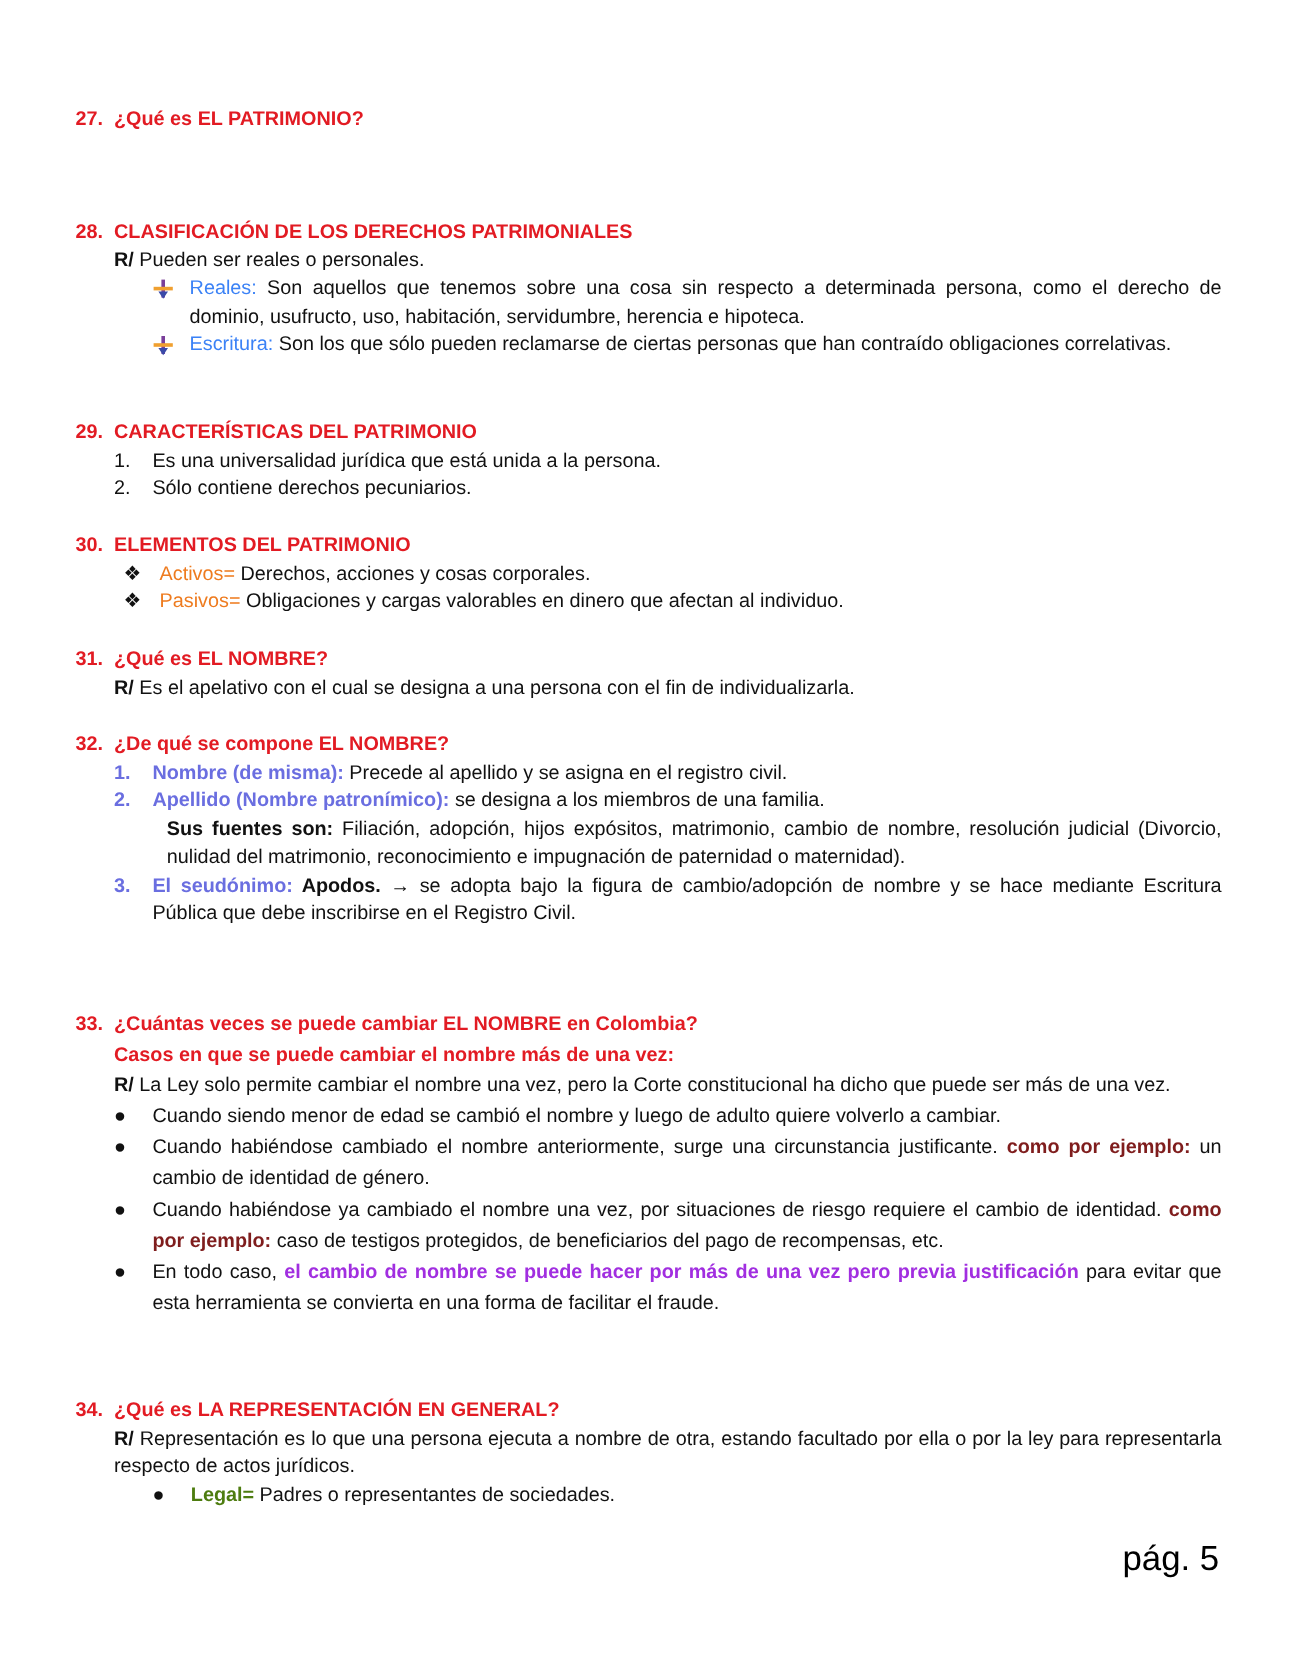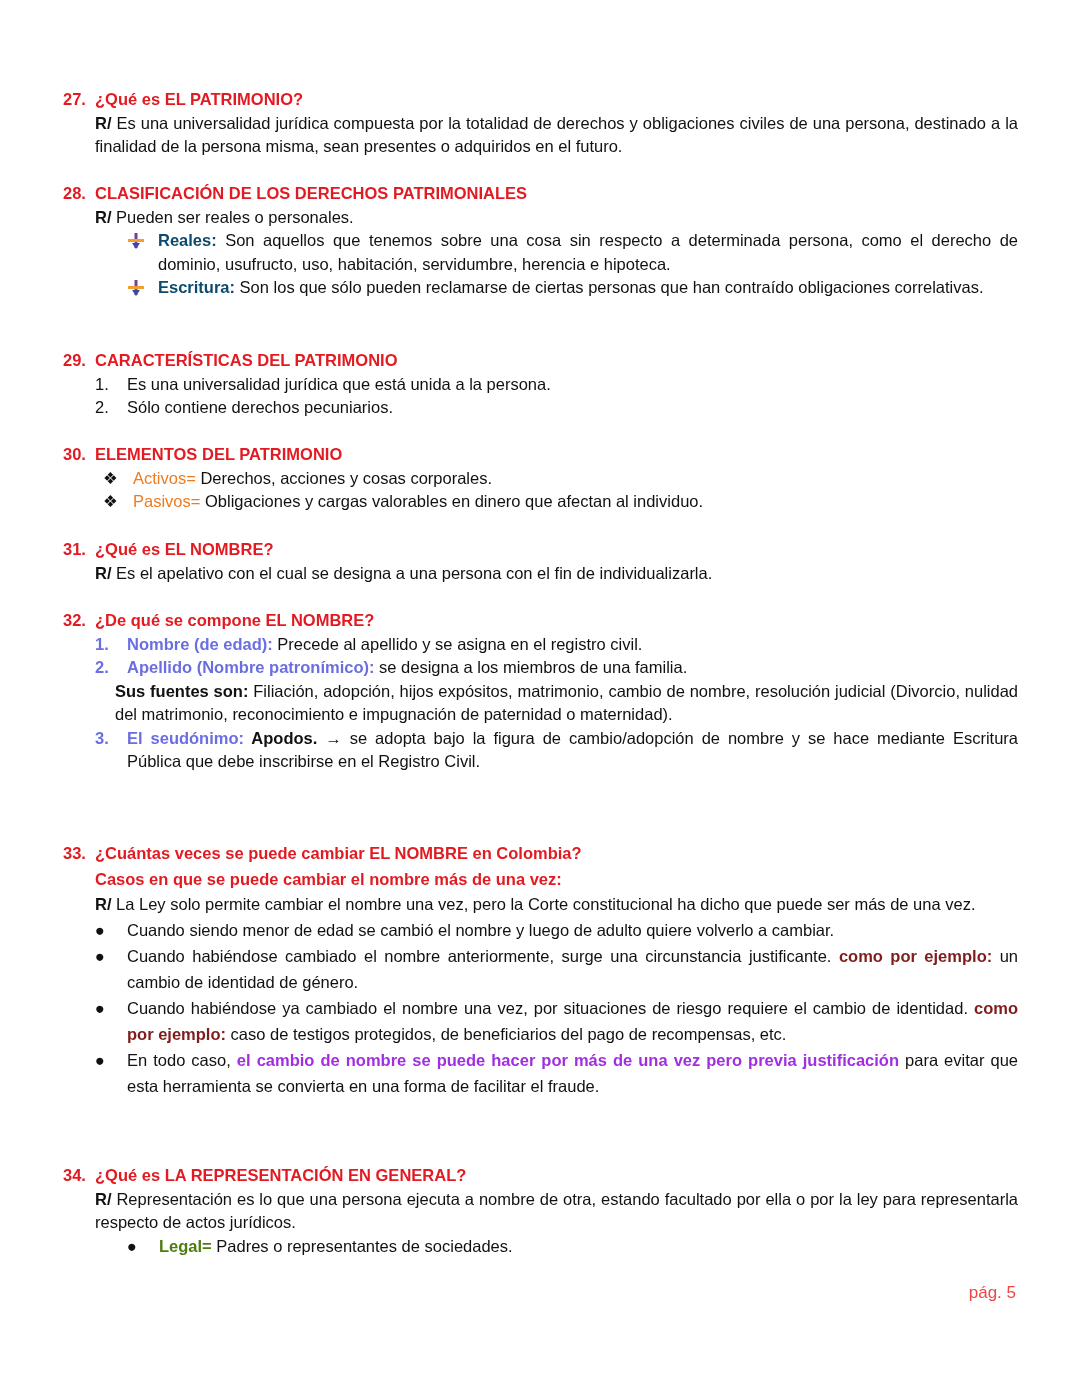--- a/index.html
+++ b/index.html
@@ -6,38 +6,37 @@
   body { width: 1080px; height: 1397px; position: relative; overflow: hidden;
          font-family: "Liberation Sans", sans-serif; font-size: 16.5px; color: #111; }
   .page { position: absolute; left: 0; top: 0; width: 1080px; height: 1224px; }
   .sec { position: absolute; left: 63px; width: 955px; }
   .h { color: #e21b23; font-weight: bold; line-height: 23.5px; }
   .h .num { display: inline-block; width: 32px; }
   .p { line-height: 23.5px; margin-left: 32px; text-align: justify; }
   .b { font-weight: bold; }
   .row { position: relative; line-height: 23.5px; text-align: justify; }
   .mk { position: absolute; left: 0; top: 0; }
-  .purple { color: #0c4a6e; font-weight: bold; }
+  .purple { color: #3b82f6; font-weight: normal; }
   .orange { color: #ee7b1f; font-weight: normal; }
   .blue { color: #6a6ee0; font-weight: bold; }
   .red { color: #e21b23; font-weight: bold; }
   .pink { color: #7f1d1d; font-weight: bold; }
   .violet { color: #a12ee0; font-weight: bold; }
   .salmon { color: #4d7c0f; font-weight: bold; }
-  .footer { position: absolute; right: 64px; top: 1283px; font-size: 17px; color: #ef4444; }
+  .footer { position: absolute; right: 64px; top: 1283px; font-size: 29px; color: #000000; }
   .arrowglyph { font-weight: bold; }
 </style>
 </head>
 <body>
 
 <div class="page">
 
   <div class="sec" style="top:88px;">
     <div class="h"><span class="num">27.</span><span>¿Qué es EL PATRIMONIO?</span></div>
-    <div class="p"><span class="b">R/</span><span> Es una universalidad jurídica compuesta por la totalidad de derechos y obligaciones civiles de una persona, destinado a la finalidad de la persona misma, sean presentes o adquiridos en el futuro.</span></div>
   </div>
 
   <div class="sec" style="top:182px;">
     <div class="h"><span class="num">28.</span><span>CLASIFICACIÓN DE LOS DERECHOS PATRIMONIALES</span></div>
     <div class="p"><span class="b">R/</span><span> Pueden ser reales o personales.</span></div>
     <div class="row" style="margin-left:64px; padding-left:31px;">
       <span class="mk">
         <svg width="18" height="18" viewBox="0 0 18 18" style="margin-top:3px">
             <rect x="7.5" y="1" width="3" height="15" fill="#7a3f9a"></rect>
             <rect x="1" y="7" width="16" height="3" fill="#f0a030"></rect>
@@ -70,23 +69,23 @@
     <div class="row" style="margin-left:40px; padding-left:30px;"><span class="mk">❖</span><span class="orange">Pasivos=</span><span> Obligaciones y cargas valorables en dinero que afectan al individuo.</span></div>
   </div>
 
   <div class="sec" style="top:538px;">
     <div class="h"><span class="num">31.</span><span>¿Qué es EL NOMBRE?</span></div>
     <div class="p"><span class="b">R/</span><span> Es el apelativo con el cual se designa a una persona con el fin de individualizarla.</span></div>
   </div>
 
   <div class="sec" style="top:609px;">
     <div class="h"><span class="num">32.</span><span>¿De qué se compone EL NOMBRE?</span></div>
-    <div class="row" style="margin-left:32px; padding-left:32px;"><span class="mk blue">1.</span><span class="blue">Nombre (de edad):</span><span> Precede al apellido y se asigna en el registro civil.</span></div>
+    <div class="row" style="margin-left:32px; padding-left:32px;"><span class="mk blue">1.</span><span class="blue">Nombre (de misma):</span><span> Precede al apellido y se asigna en el registro civil.</span></div>
     <div class="row" style="margin-left:32px; padding-left:32px;"><span class="mk blue">2.</span><span class="blue">Apellido (Nombre patronímico):</span><span> se designa a los miembros de una familia.</span></div>
-    <div class="row" style="margin-left:52px;"><span class="b">Sus fuentes son:</span><span> Filiación, adopción, hijos expósitos, matrimonio, cambio de nombre, resolución judicial (Divorcio, nulidad del matrimonio, reconocimiento e impugnación de paternidad o maternidad).</span></div>
+    <div class="row" style="margin-left:76px;"><span class="b">Sus fuentes son:</span><span> Filiación, adopción, hijos expósitos, matrimonio, cambio de nombre, resolución judicial (Divorcio, nulidad del matrimonio, reconocimiento e impugnación de paternidad o maternidad).</span></div>
     <div class="row" style="margin-left:32px; padding-left:32px;"><span class="mk blue">3.</span><span class="blue">El seudónimo:</span><span class="b"> Apodos.</span><span class="arrowglyph"> → </span><span>se adopta bajo la figura de cambio/adopción de nombre y se hace mediante Escritura Pública que debe inscribirse en el Registro Civil.</span></div>
   </div>
 
   <div class="sec" style="top:842px;">
     <div class="h"><span class="num">33.</span><span>¿Cuántas veces se puede cambiar EL NOMBRE en Colombia?</span></div>
     <div class="p red" style="line-height:26px;">Casos en que se puede cambiar el nombre más de una vez:</div>
     <div class="p" style="line-height:25px;"><span class="b">R/</span><span> La Ley solo permite cambiar el nombre una vez, pero la Corte constitucional ha dicho que puede ser más de una vez.</span></div>
     <div class="row" style="margin-left:32px; padding-left:32px; line-height:26px;"><span class="mk">●</span><span>Cuando siendo menor de edad se cambió el nombre y luego de adulto quiere volverlo a cambiar.</span></div>
     <div class="row" style="margin-left:32px; padding-left:32px; line-height:26px;"><span class="mk">●</span><span>Cuando habiéndose cambiado el nombre anteriormente, surge una circunstancia justificante. </span><span class="pink">como por ejemplo:</span><span> un cambio de identidad de género.</span></div>
     <div class="row" style="margin-left:32px; padding-left:32px; line-height:26px;"><span class="mk">●</span><span>Cuando habiéndose ya cambiado el nombre una vez, por situaciones de riesgo requiere el cambio de identidad. </span><span class="pink">como por ejemplo:</span><span> caso de testigos protegidos, de beneficiarios del pago de recompensas, etc.</span></div>

